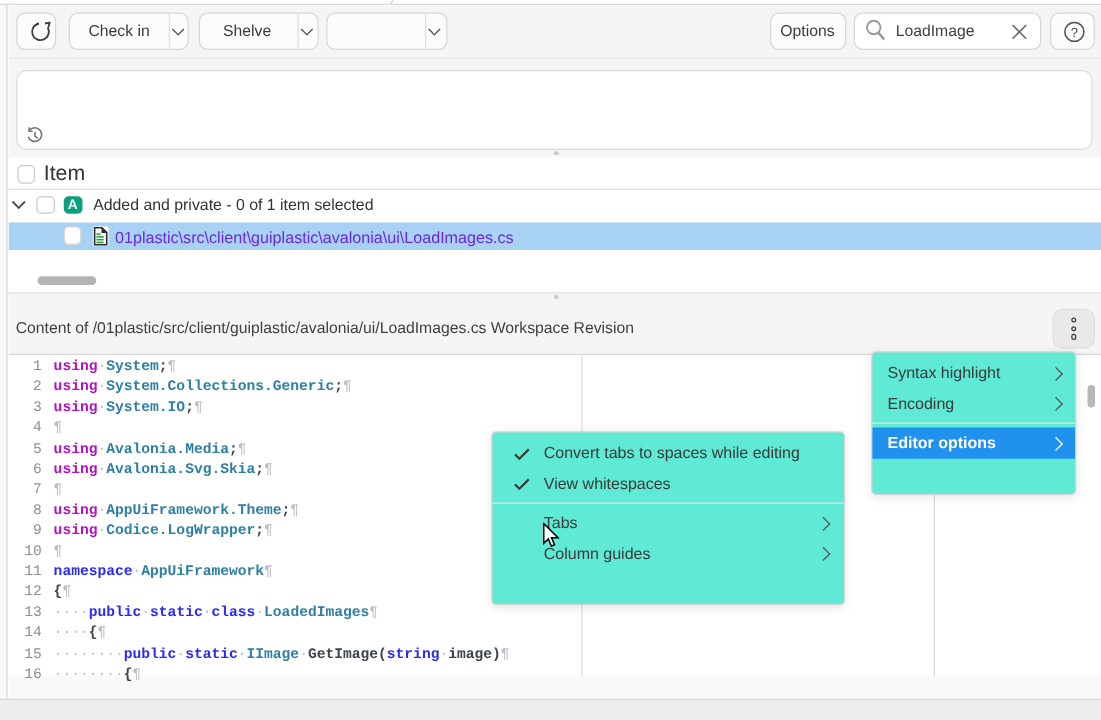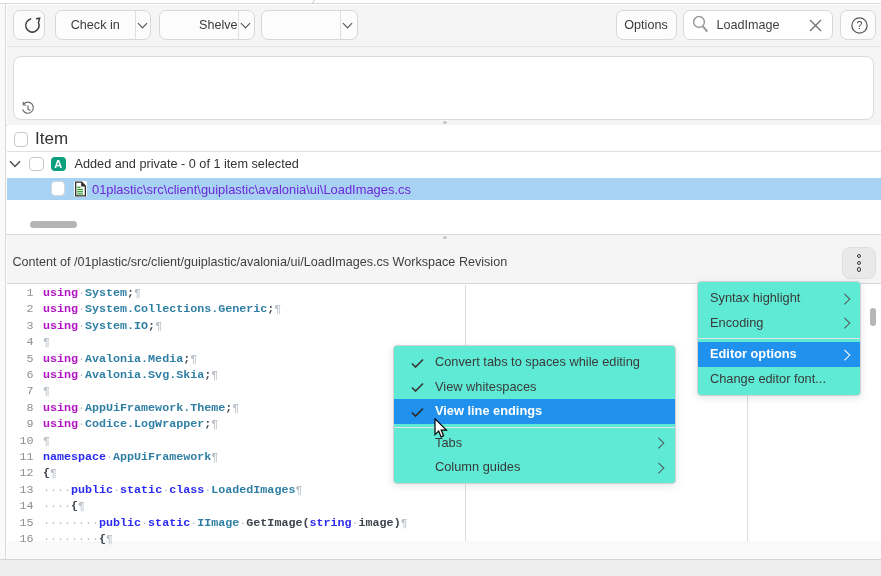--- a/index.html
+++ b/index.html
@@ -39,21 +39,21 @@
     <path d="M 17.24 7.8 A 6.7 6.7 0 1 0 24.2 11.05" fill="none" stroke="#3f3f3f" stroke-width="1.5"></path>
     <path d="M 22.0 7.8 L 25.6 7.15 L 24.7 11.0" fill="none" stroke="#3f3f3f" stroke-width="1.5"></path>
   </svg>
 </div>
 <div class="btn" style="left:55px;top:9.5px;width:96px;height:30.5px;">
   <div class="abs" style="left:0;top:0;width:78.5px;height:28.5px;text-align:center;line-height:28.5px;">Check in</div>
   <div class="abs" style="left:78.5px;top:0;width:1px;height:28.5px;background:#e0e0e0;"></div>
   <span class="chev" style="position:absolute;left:82.5px;top:9px;"></span>
 </div>
 <div class="btn" style="left:159px;top:9.5px;width:95.5px;height:30.5px;">
-  <div class="abs" style="left:0;top:0;width:77.5px;height:28.5px;text-align:right;line-height:28.5px;text-indent:-2px;">Shelve</div>
+  <div class="abs" style="left:0;top:0;width:77.5px;height:28.5px;text-align:center;line-height:28.5px;text-indent:-2px;">Shelve</div>
   <div class="abs" style="left:77.5px;top:0;width:1px;height:28.5px;background:#e0e0e0;"></div>
   <span class="chev" style="position:absolute;left:81.5px;top:9px;"></span>
 </div>
 <div class="btn" style="left:261px;top:9.5px;width:97px;height:30.5px;">
   <div class="abs" style="left:78px;top:0;width:1px;height:28.5px;background:#e0e0e0;"></div>
   <span class="chev" style="position:absolute;left:82px;top:9px;"></span>
 </div>
 <div class="btn" style="left:615.5px;top:9.5px;width:61px;height:30.5px;text-align:center;line-height:28.5px;">Options</div>
 
 <div class="btn" style="left:682.5px;top:9.5px;width:150px;height:30.5px;background:#fff;">
@@ -174,33 +174,29 @@
   .ws { color:#b8bfc6; font-weight:normal; }
 </style>
 
 <div class="abs" style="left:869.5px;top:307.5px;width:6.5px;height:18.5px;border-radius:3.2px;background:#b7b7b7;"></div>
 
 <div class="menu" style="left:697px;top:281px;width:163.5px;height:115px;">
   <div class="mi"><span style="margin-left:12px;">Syntax highlight</span><span class="rchev" style="left:143px;"></span></div>
   <div class="mi"><span style="margin-left:12px;">Encoding</span><span class="rchev" style="left:143px;"></span></div>
   <div class="msep"></div>
   <div class="mi hl"><span style="margin-left:12px;font-weight:bold;">Editor options</span><span class="rchev" style="left:143px;"></span></div>
-  <div class="mi"><span style="margin-left:12px;">Change editor font...</span></div>
 </div>
 
 <div class="menu" style="left:392.5px;top:345px;width:283.5px;height:139px;">
   <div class="mi"><svg width="13" height="11" viewBox="0 0 13 11" style="position:absolute;left:17px;top:7.5px;">
         <path d="M 1 5.5 L 4.5 9 L 12 1.5" fill="none" stroke="#3a3a3a" stroke-width="1.7"></path>
       </svg><span style="margin-left:41.5px;">Convert tabs to spaces while editing</span></div>
   <div class="mi"><svg width="13" height="11" viewBox="0 0 13 11" style="position:absolute;left:17px;top:7.5px;">
         <path d="M 1 5.5 L 4.5 9 L 12 1.5" fill="none" stroke="#3a3a3a" stroke-width="1.7"></path>
       </svg><span style="margin-left:41.5px;">View whitespaces</span></div>
-  <div class="mi hl"><svg width="13" height="11" viewBox="0 0 13 11" style="position:absolute;left:17px;top:7.5px;">
-        <path d="M 1 5.5 L 4.5 9 L 12 1.5" fill="none" stroke="#2a2a2a" stroke-width="1.7"></path>
-      </svg><span style="margin-left:41.5px;font-weight:bold;">View line endings</span></div>
   <div class="msep"></div>
   <div class="mi"><span style="margin-left:41.5px;">Tabs</span><span class="rchev" style="left:261px;"></span></div>
   <div class="mi"><span style="margin-left:41.5px;">Column guides</span><span class="rchev" style="left:261px;"></span></div>
 </div>
 
 <svg width="15" height="21" viewBox="0 0 15 21" style="position:absolute;left:433.5px;top:418px;z-index:40;">
   <path d="M 1 0.8 L 1 16.6 L 4.7 13.1 L 7.1 18.9 L 9.6 17.8 L 7.2 12.1 L 12.4 12.1 Z" fill="#fff" stroke="#000" stroke-width="1.2"></path>
 </svg>
 
 </body></html>

